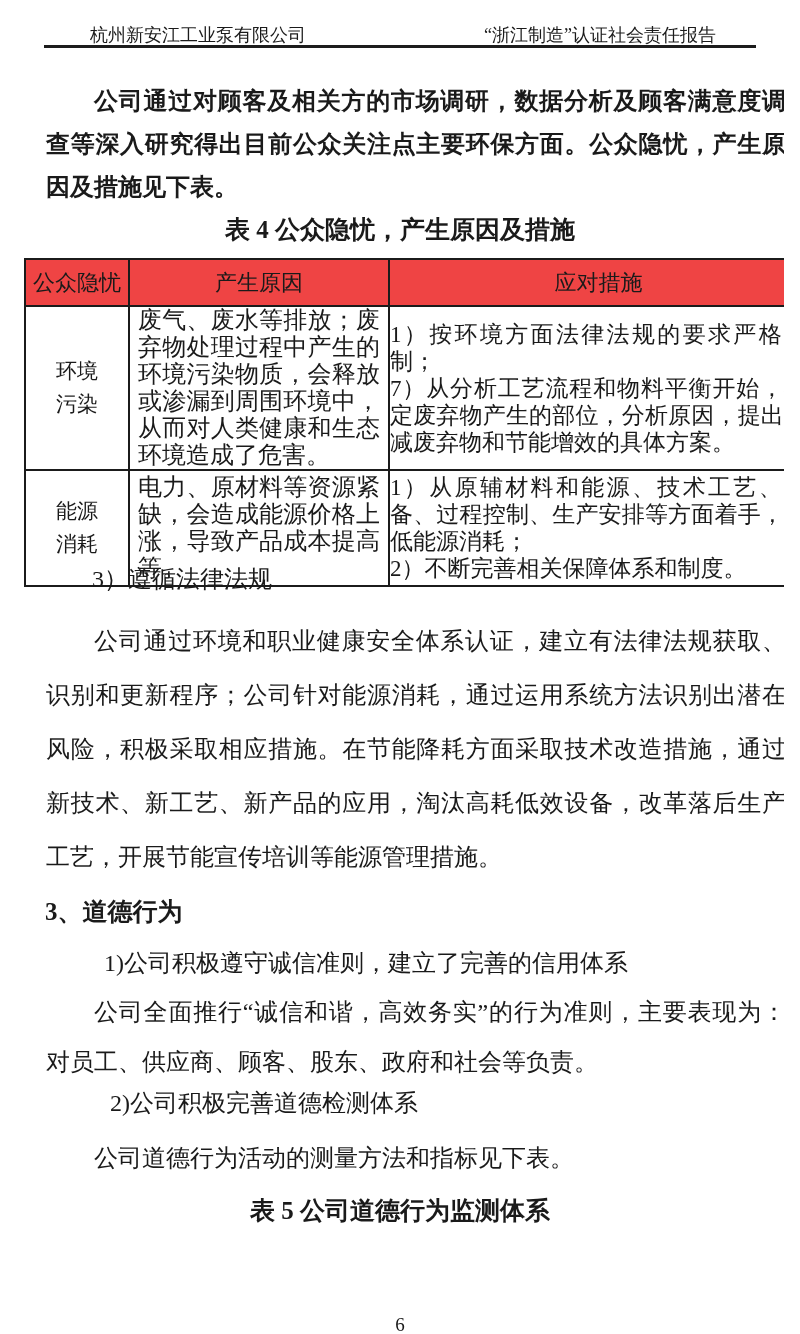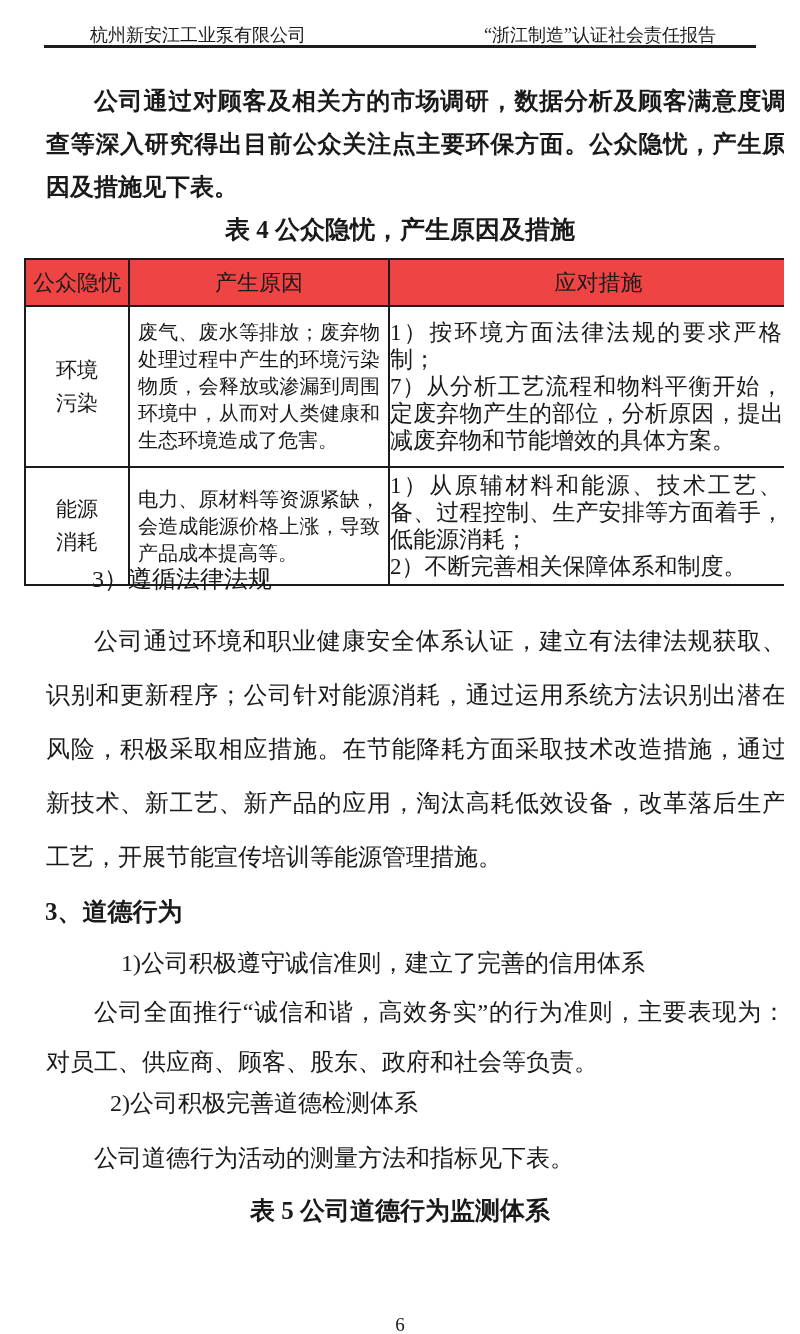--- a/index.html
+++ b/index.html
@@ -52,21 +52,21 @@
   .t4-title { top: 195px; }
   .t5-title { top: 1176px; }
 
   .sec-item {
     position: absolute;
     font-size: 24px;
     line-height: 34px;
     white-space: nowrap;
   }
   .s-law   { left: 76px; top: 544px; }
-  .s-eth1  { left: 105px; top: 928px; }
+  .s-eth1  { left: 88px; top: 928px; }
   .s-eth2  { left: 94px; top: 1068px; }
   .s-eth-p2{ left: 78px; top: 1123px; }
 
   .sec-heading {
     position: absolute;
     left: 29px; top: 878px;
     font-size: 25px;
     font-weight: bold;
     line-height: 32px;
   }
@@ -90,24 +90,24 @@
     font-size: 22px;
     text-align: center;
   }
   td.cell-concern {
     text-align: center;
     font-size: 21px;
     line-height: 33px;
   }
   .concern-text { display: inline-block; width: 2em; }
   td.cell-cause {
-    font-size: 20px;
+    font-size: 24px;
     line-height: 27px;
     text-align: justify;
-    padding: 11px 8px;
+    padding: 0 8px;
   }
   td.cell-measures {
     font-size: 23px;
     line-height: 27px;
     padding: 3px 0;
   }
   td.cell-measures .m-item { text-align: justify; }
   tr.row-1 td { height: 137px; }
   tr.row-2 td { height: 94px; }
 

